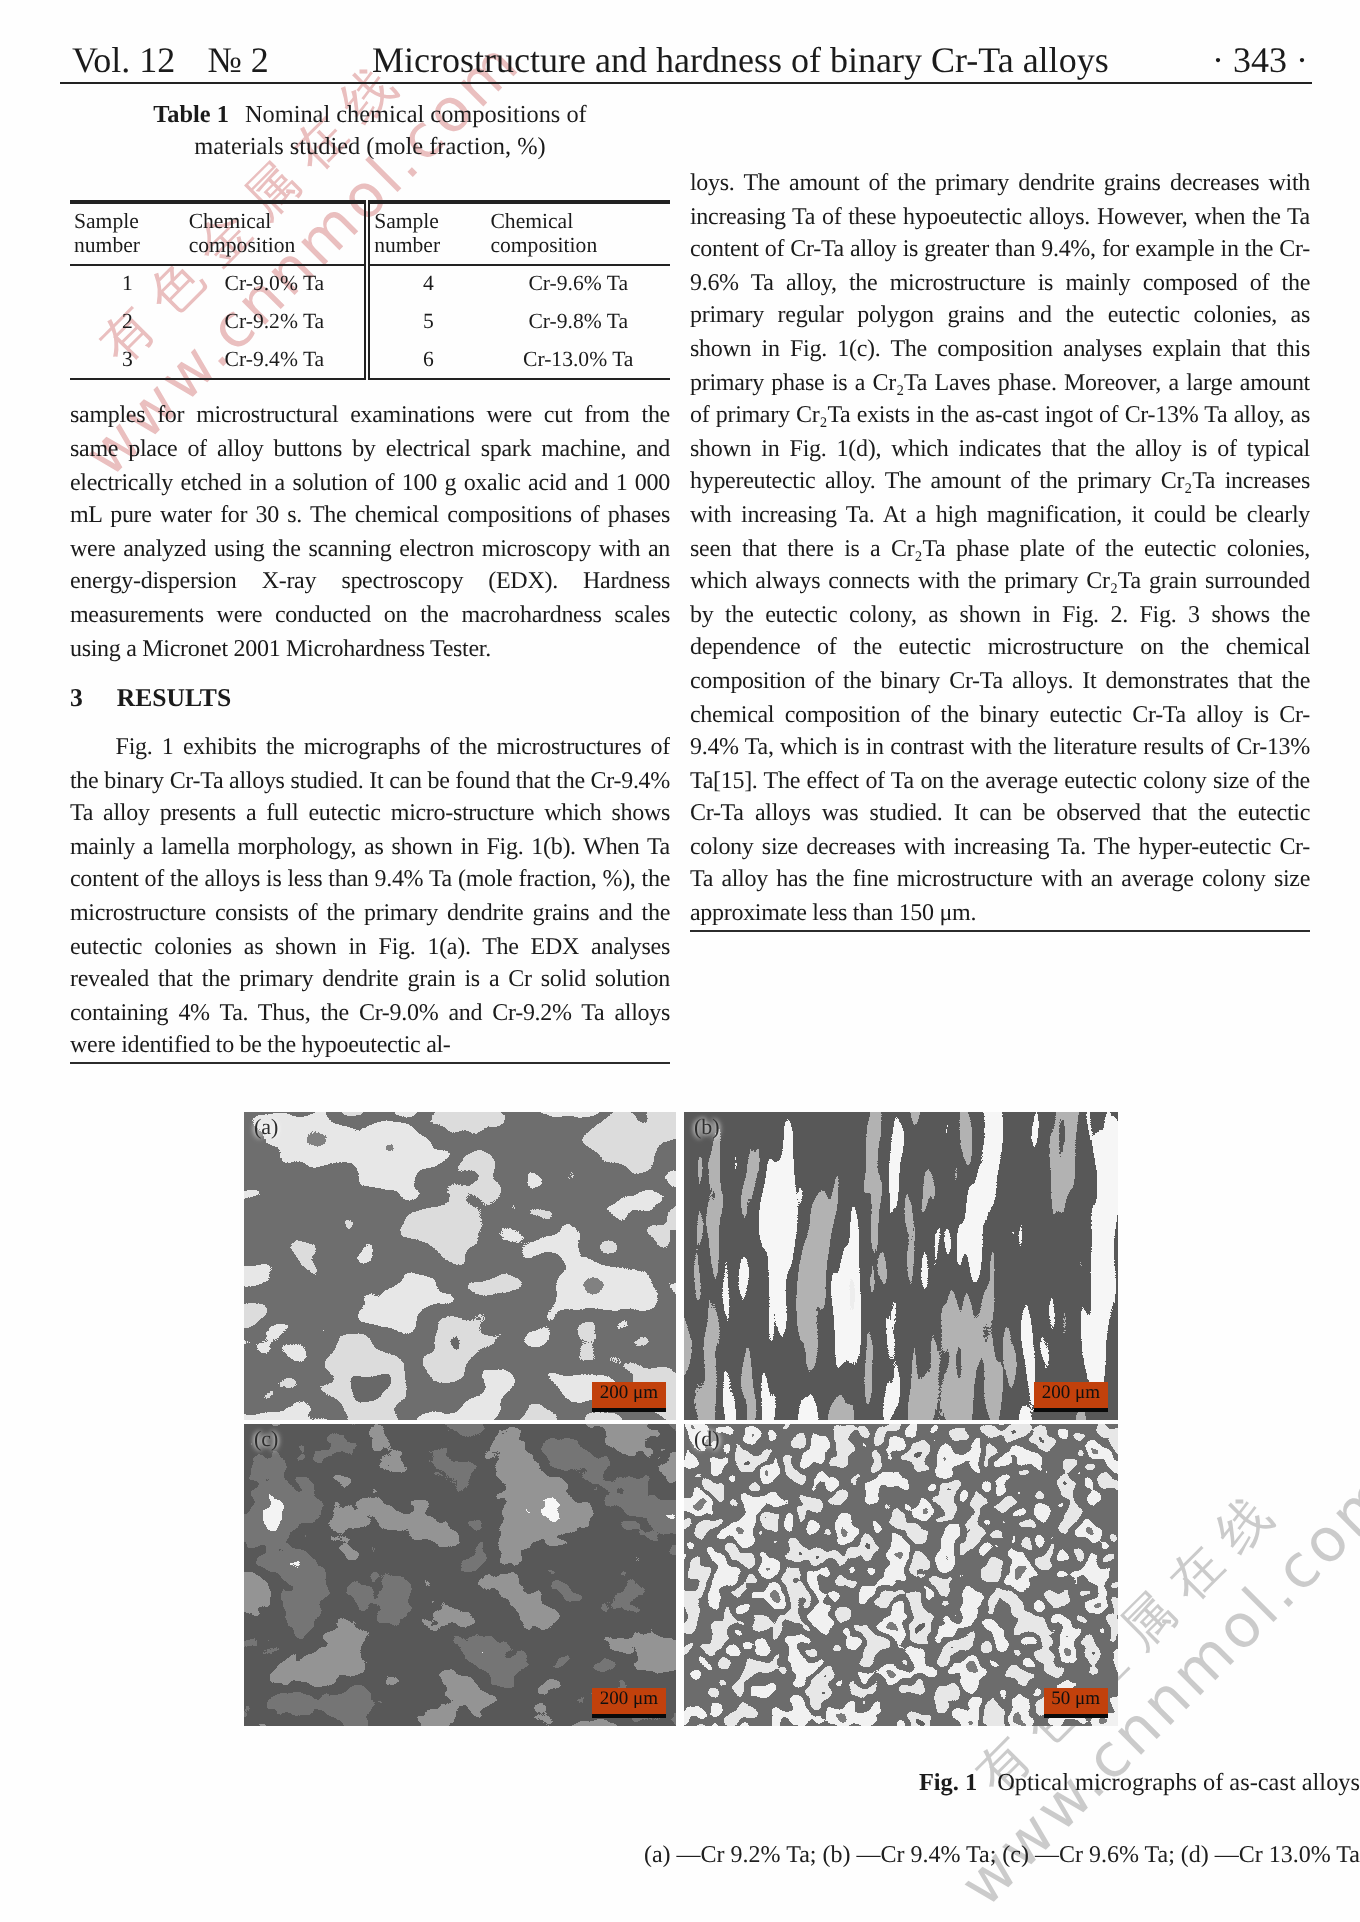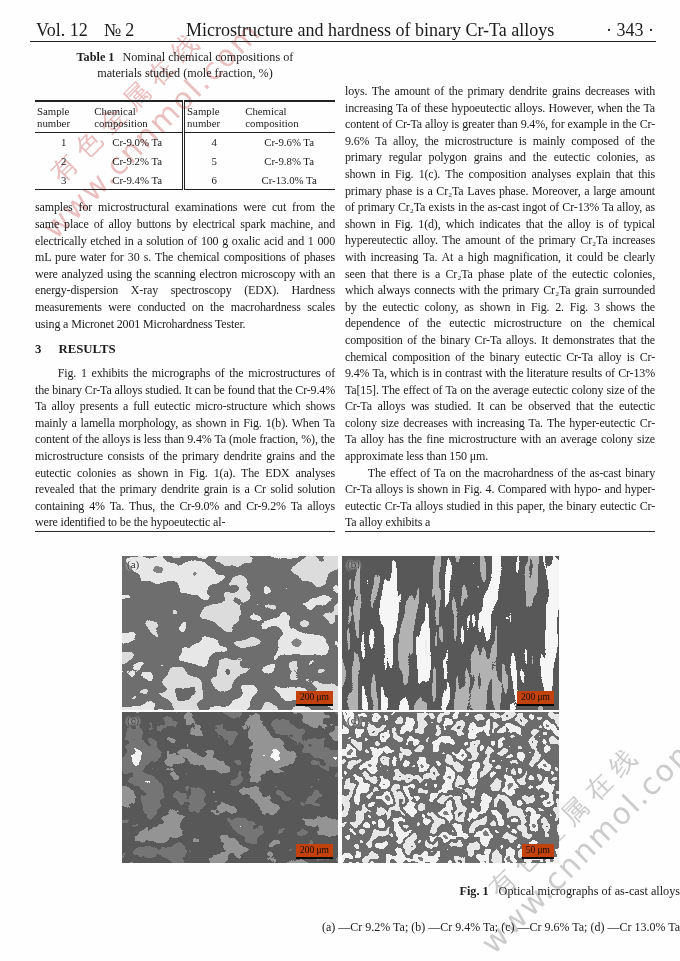--- a/index.html
+++ b/index.html
@@ -157,21 +157,20 @@
     <div class="section-heading">
       <span>3</span>
       <span>RESULTS</span>
     </div>
 
     <p class="body-text indent">Fig. 1 exhibits the micrographs of the microstructures of the binary Cr-Ta alloys studied. It can be found that the Cr-9.4% Ta alloy presents a full eutectic micro-structure which shows mainly a lamella morphology, as shown in Fig. 1(b). When Ta content of the alloys is less than 9.4% Ta (mole fraction, %), the microstructure consists of the primary dendrite grains and the eutectic colonies as shown in Fig. 1(a). The EDX analyses revealed that the primary dendrite grain is a Cr solid solution containing 4% Ta. Thus, the Cr-9.0% and Cr-9.2% Ta alloys were identified to be the hypoeutectic al-</p>
   </div>
 
   <div class="col col-right">
     <p class="body-text">loys. The amount of the primary dendrite grains decreases with increasing Ta of these hypoeutectic alloys. However, when the Ta content of Cr-Ta alloy is greater than 9.4%, for example in the Cr-9.6% Ta alloy, the microstructure is mainly composed of the primary regular polygon grains and the eutectic colonies, as shown in Fig. 1(c). The composition analyses explain that this primary phase is a Cr₂Ta Laves phase. Moreover, a large amount of primary Cr₂Ta exists in the as-cast ingot of Cr-13% Ta alloy, as shown in Fig. 1(d), which indicates that the alloy is of typical hypereutectic alloy. The amount of the primary Cr₂Ta increases with increasing Ta. At a high magnification, it could be clearly seen that there is a Cr₂Ta phase plate of the eutectic colonies, which always connects with the primary Cr₂Ta grain surrounded by the eutectic colony, as shown in Fig. 2. Fig. 3 shows the dependence of the eutectic microstructure on the chemical composition of the binary Cr-Ta alloys. It demonstrates that the chemical composition of the binary eutectic Cr-Ta alloy is Cr-9.4% Ta, which is in contrast with the literature results of Cr-13% Ta[15]. The effect of Ta on the average eutectic colony size of the Cr-Ta alloys was studied. It can be observed that the eutectic colony size decreases with increasing Ta. The hyper-eutectic Cr-Ta alloy has the fine microstructure with an average colony size approximate less than 150 μm.</p>
-    <p class="body-text indent space-above">The effect of Ta on the macrohardness of the as-cast binary Cr-Ta alloys is shown in Fig. 4. Compared with hypo- and hyper-eutectic Cr-Ta alloys studied in this paper, the binary eutectic Cr-Ta alloy exhibits a</p>
   </div>
 
   <div class="figure">
     <div class="fig-grid">
 
       <div class="panel">
         <svg class="tex" viewBox="0 0 216 154" preserveAspectRatio="none">
           <filter id="fa" x="-5%" y="-5%" width="110%" height="110%">
             <feTurbulence type="fractalNoise" baseFrequency="0.022 0.027" numOctaves="3" seed="8"></feTurbulence>
             <feColorMatrix type="matrix" values="1 0 0 0 0  1 0 0 0 0  1 0 0 0 0  0 0 0 0 1"></feColorMatrix>

